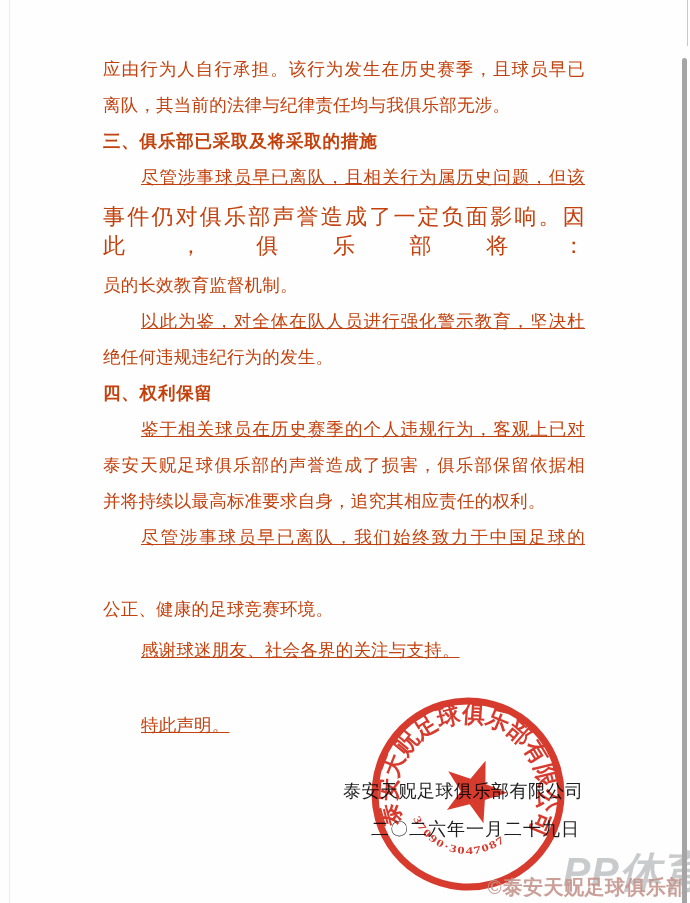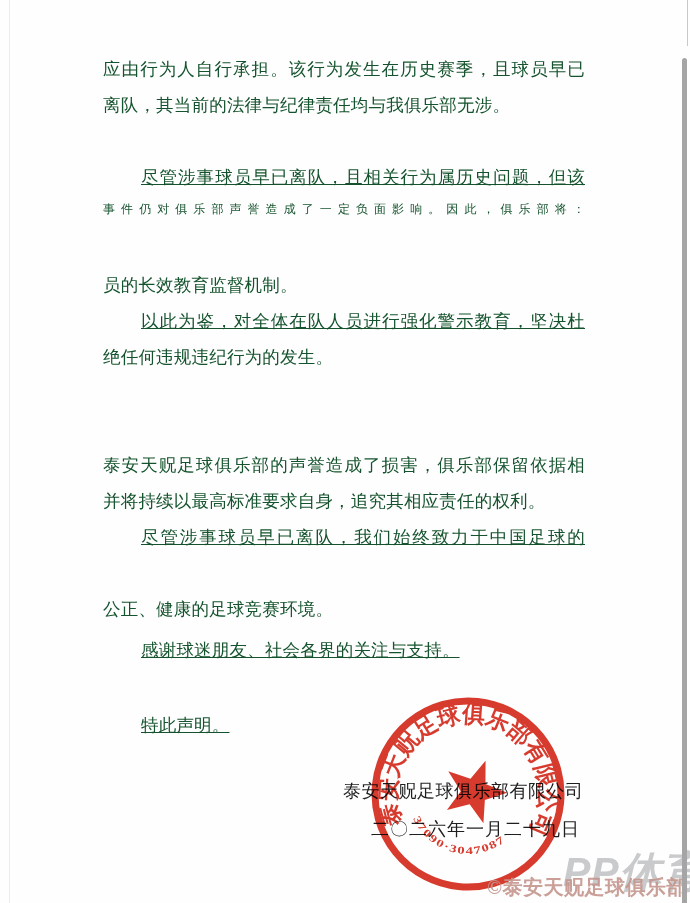--- a/index.html
+++ b/index.html
@@ -10,26 +10,26 @@
   }
   .page{position:absolute;inset:0;background:#fefefe;}
   .edge-left{position:absolute;left:9px;top:0;width:1px;height:903px;background:#ececec;}
   .edge-right{position:absolute;left:687px;top:0;width:1px;height:46px;background:#c9c9c9;}
   .scrollbar-thumb{
     position:absolute;left:682px;top:58px;width:5px;height:845px;
     background:#a5a5a5;border-radius:3px 3px 0 0;
   }
   .line{
     position:absolute;left:103px;width:482px;
-    font-size:17.5px;line-height:1.32;color:#14532d;
+    font-size:17.5px;line-height:1.32;color:#c2410c;
     letter-spacing:0.2px;
   }
   .ind{left:141px;width:444px;text-decoration:underline;}
   .just{text-align:justify;text-align-last:justify;}
-  .tight{font-size:12px;}
+  .tight{font-size:22px;}
   .heading{font-weight:700;letter-spacing:0.8px;}
   .l0{top:58px}.l1{top:94px}.l2{top:130px}.l3{top:166px}.l4{top:202px}
   .l5{top:238px}.l6{top:274px}.l7{top:310px}.l8{top:346px}.l9{top:382px}
   .l10{top:418px}.l11{top:454px}.l12{top:490px}.l13{top:526px}.l14{top:562px}
   .l15{top:598px}.l16{top:639px}.l17{top:714px}
   .sig-company{
     position:absolute;left:343px;top:779px;font-size:18px;color:#1e1e1e;
     letter-spacing:0.5px;white-space:nowrap;
   }
   .sig-date{
@@ -56,25 +56,28 @@
     letter-spacing:0.5px;white-space:nowrap;
   }
 </style>
 </head>
 <body>
 
 <div class="page">
 
   <div class="line l0 just">应由行为人自行承担。该行为发生在历史赛季，且球员早已</div>
   <div class="line l1">离队，其当前的法律与纪律责任均与我俱乐部无涉。</div>
+  <div class="line l2 heading">三、俱乐部已采取及将采取的措施</div>
   <div class="line l3 ind just">尽管涉事球员早已离队，且相关行为属历史问题，但该</div>
   <div class="line l4 just tight">事件仍对俱乐部声誉造成了一定负面影响。因此，俱乐部将：</div>
   <div class="line l6">员的长效教育监督机制。</div>
   <div class="line l8">绝任何违规违纪行为的发生。</div>
   <div class="line l7 ind just">以此为鉴，对全体在队人员进行强化警示教育，坚决杜</div>
+  <div class="line l9 heading">四、权利保留</div>
+  <div class="line l10 ind just">鉴于相关球员在历史赛季的个人违规行为，客观上已对</div>
   <div class="line l11 just">泰安天贶足球俱乐部的声誉造成了损害，俱乐部保留依据相</div>
   <div class="line l12">并将持续以最高标准要求自身，追究其相应责任的权利。</div>
   <div class="line l13 ind just">尽管涉事球员早已离队，我们始终致力于中国足球的</div>
   <div class="line l15">公正、健康的足球竞赛环境。</div>
   <div class="line l16 ind">感谢球迷朋友、社会各界的关注与支持。</div>
   <div class="line l17 ind">特此声明。</div>
 
   <div class="sig-company">泰安天贶足球俱乐部有限公司</div>
   <div class="sig-date">二〇二六年一月二十九日</div>
 

